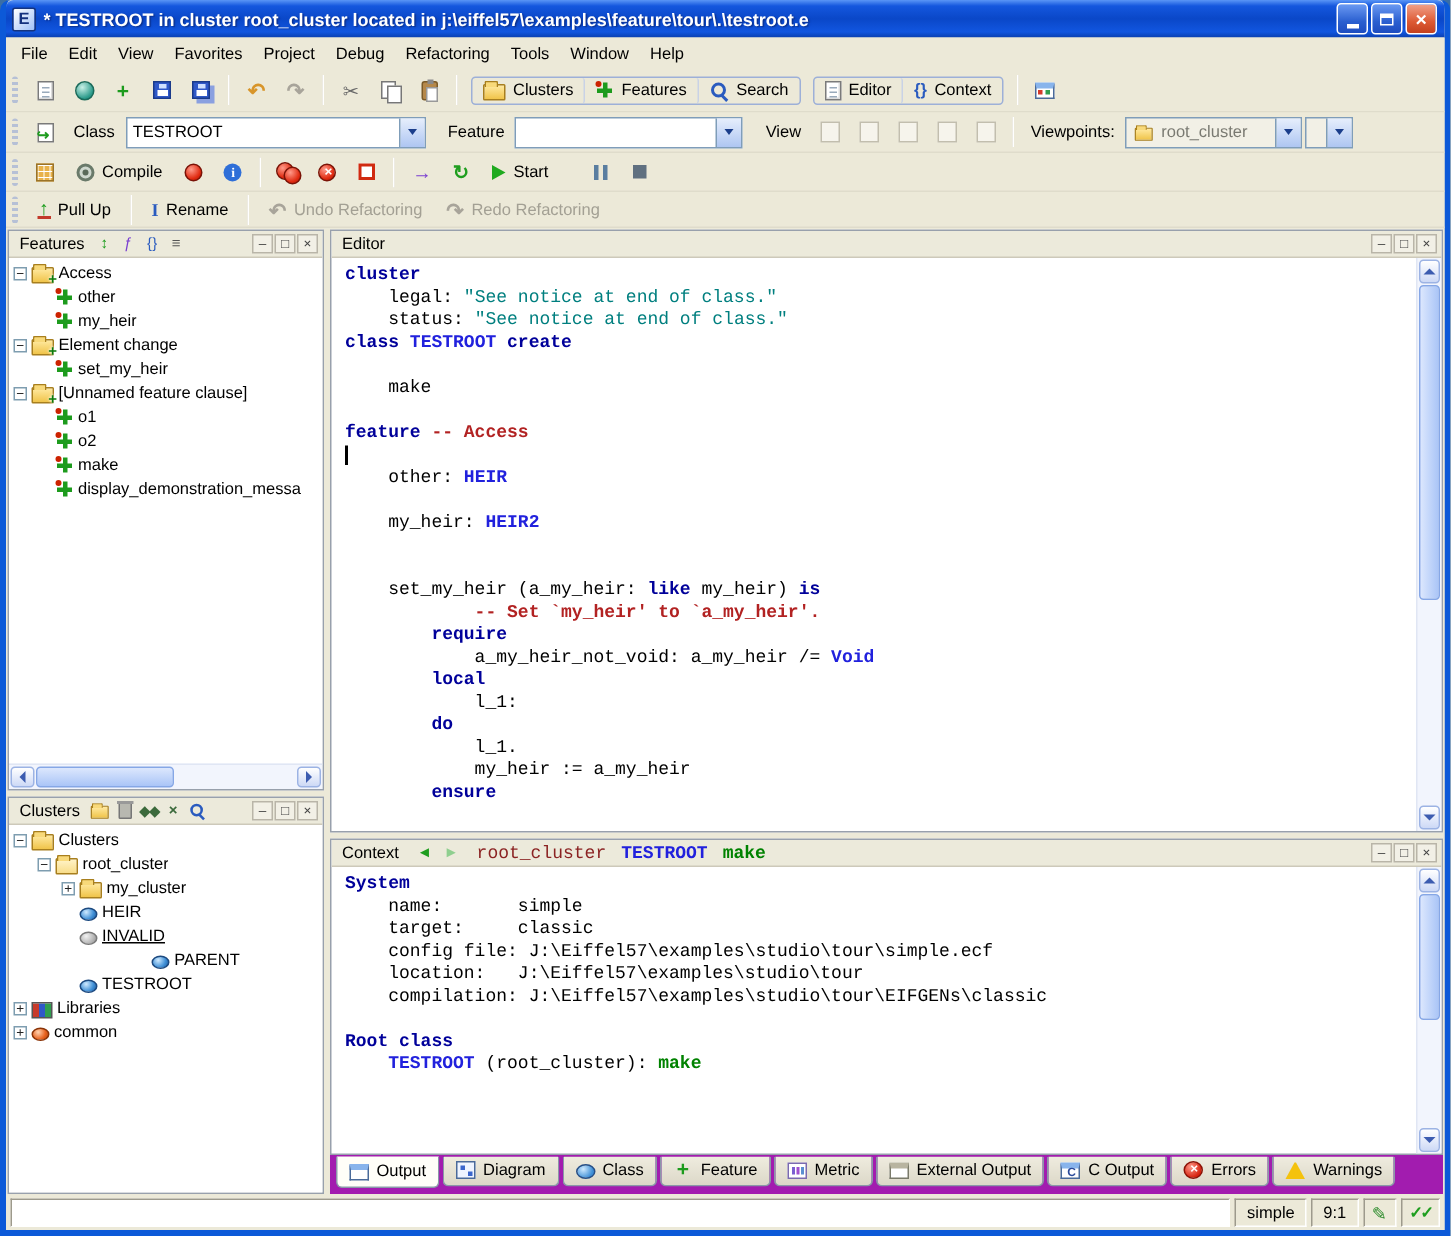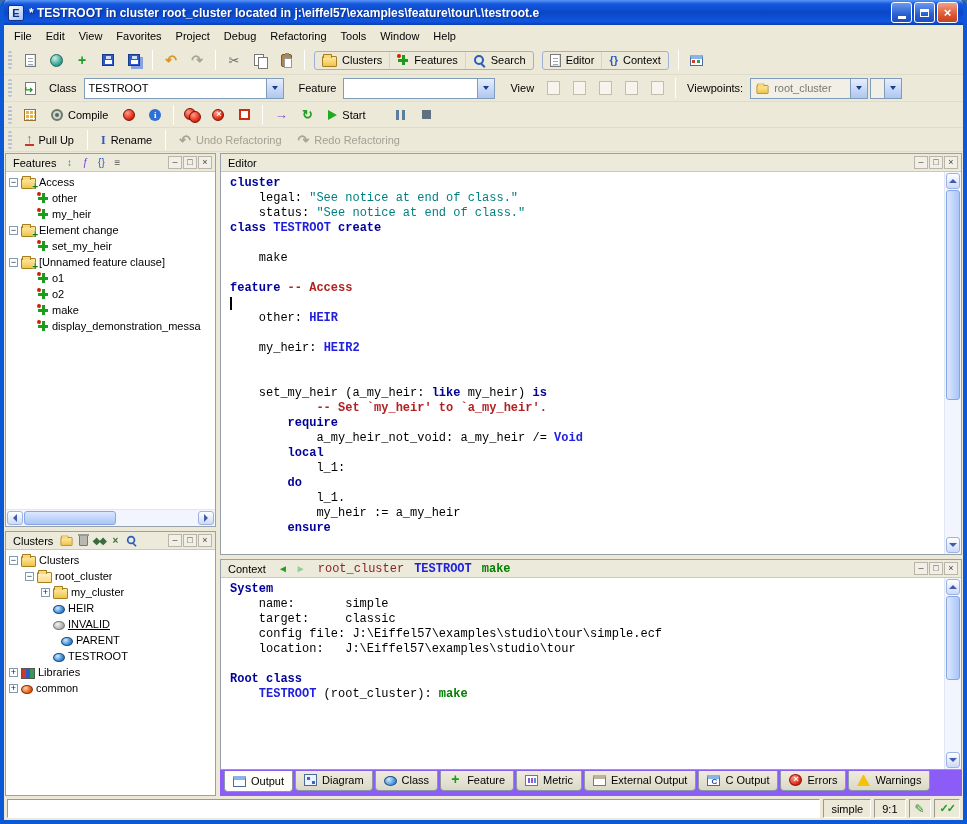--- a/index.html
+++ b/index.html
@@ -153,21 +153,21 @@
 .hthumb{width:92px;margin:1px 0;background:linear-gradient(180deg,#dce7fd,#aac5f7);border:1px solid #86a7e6;border-radius:3px}
 .hfill{flex:1}
 
 .nav{font-size:10px;margin-left:6px}
 .nav.back{color:#1f9e1f}.nav.fwd{color:#8fcf8f}
 .crumb{margin-left:10px;font-family:"Liberation Mono","DejaVu Sans Mono",monospace;font-size:12px}
 .crumb-cluster{color:#8b2323}
 .crumb-class{color:#2121dd;font-weight:bold}
 .crumb-feature{color:#008200;font-weight:bold}
 
-.tabsrow{flex:0 0 26px;display:flex;align-items:flex-start;gap:2px;padding:1px 2px 0 4px;background:#8b5cf6}
+.tabsrow{flex:0 0 26px;display:flex;align-items:flex-start;gap:2px;padding:1px 2px 0 4px;background:#a21caf}
 .tab{display:flex;align-items:center;gap:5px;padding:3px 8px 4px;border:1px solid #8a98a8;border-top:none;
  border-radius:0 0 4px 4px;background:linear-gradient(#efecdf,#dcd8c8);white-space:nowrap}
 .tab.active{background:#fffef8;padding-top:4px}
 .tico{width:13px;height:12px;position:relative;flex:0 0 13px}
 .ti-output,.ti-extout,.ti-coutput{height:11px;background:#fff;border:1px solid #4a6a9a;border-top:4px solid #88b4ec}
 .ti-extout{border-color:#7a7a6a;border-top-color:#b8b4a0}
 .ti-coutput::after{content:"C";position:absolute;left:3px;top:-2px;font-size:8px;font-weight:bold;color:#2a4a9a}
 .ti-diagram{height:12px;border:1px solid #4a6a9a;background:#eef4ff}
 .ti-diagram::after{content:"";position:absolute;left:2px;top:2px;width:3px;height:3px;background:#3a66cc;box-shadow:5px 4px 0 #3a66cc}
 .ti-class::after{content:"";position:absolute;left:0;top:2px;width:11px;height:8px;border-radius:50%;
@@ -541,21 +541,21 @@
             <div class="tree-row" style="padding-left: 35px;">
               <span class="exp-sp"></span>
               <span class="ic ic-class-blue"></span>
               <span class="tl">HEIR</span>
             </div>
             <div class="tree-row" style="padding-left: 35px; text-decoration: underline;">
               <span class="exp-sp"></span>
               <span class="ic ic-class-gray"></span>
               <span class="tl">INVALID</span>
             </div>
-            <div class="tree-row" style="padding-left: 43px;">
+            <div class="tree-row" style="padding-left: 28px; justify-content: center;">
               <span class="exp-sp"></span>
               <span class="ic ic-class-blue"></span>
               <span class="tl">PARENT</span>
             </div>
             <div class="tree-row" style="padding-left: 35px;">
               <span class="exp-sp"></span>
               <span class="ic ic-class-blue"></span>
               <span class="tl">TESTROOT</span>
             </div>
             <div class="tree-row" style="padding-left: 3px;">
@@ -639,20 +639,21 @@
             <span class="pbtn">×</span>
           </span>
         </div>
         <div class="pane-body">
           <div class="code" id="context-code">
               <div class="cl"><span class="kw">System</span></div>
               <div class="cl"><span class="pl">    name:       simple</span></div>
               <div class="cl"><span class="pl">    target:     classic</span></div>
               <div class="cl"><span class="pl">    config file: J:\Eiffel57\examples\studio\tour\simple.ecf</span></div>
               <div class="cl"><span class="pl">    location:   J:\Eiffel57\examples\studio\tour</span></div>
+              <div class="cl"><span class="pl">    compilation: J:\Eiffel57\examples\studio\tour\EIFGENs\classic</span></div>
               <div class="cl"></div>
               <div class="cl"><span class="kw">Root class</span></div>
               <div class="cl"><span class="pl">    </span><span class="cls">TESTROOT</span><span class="pl"> (root_cluster): </span><span class="feat">make</span></div>
             </div>
           <div class="vscroll">
             <span class="sarr up">
                 <b></b>
               </span>
             <span class="sthumb" style="height:84px"></span>
             <span class="sfill"></span>

